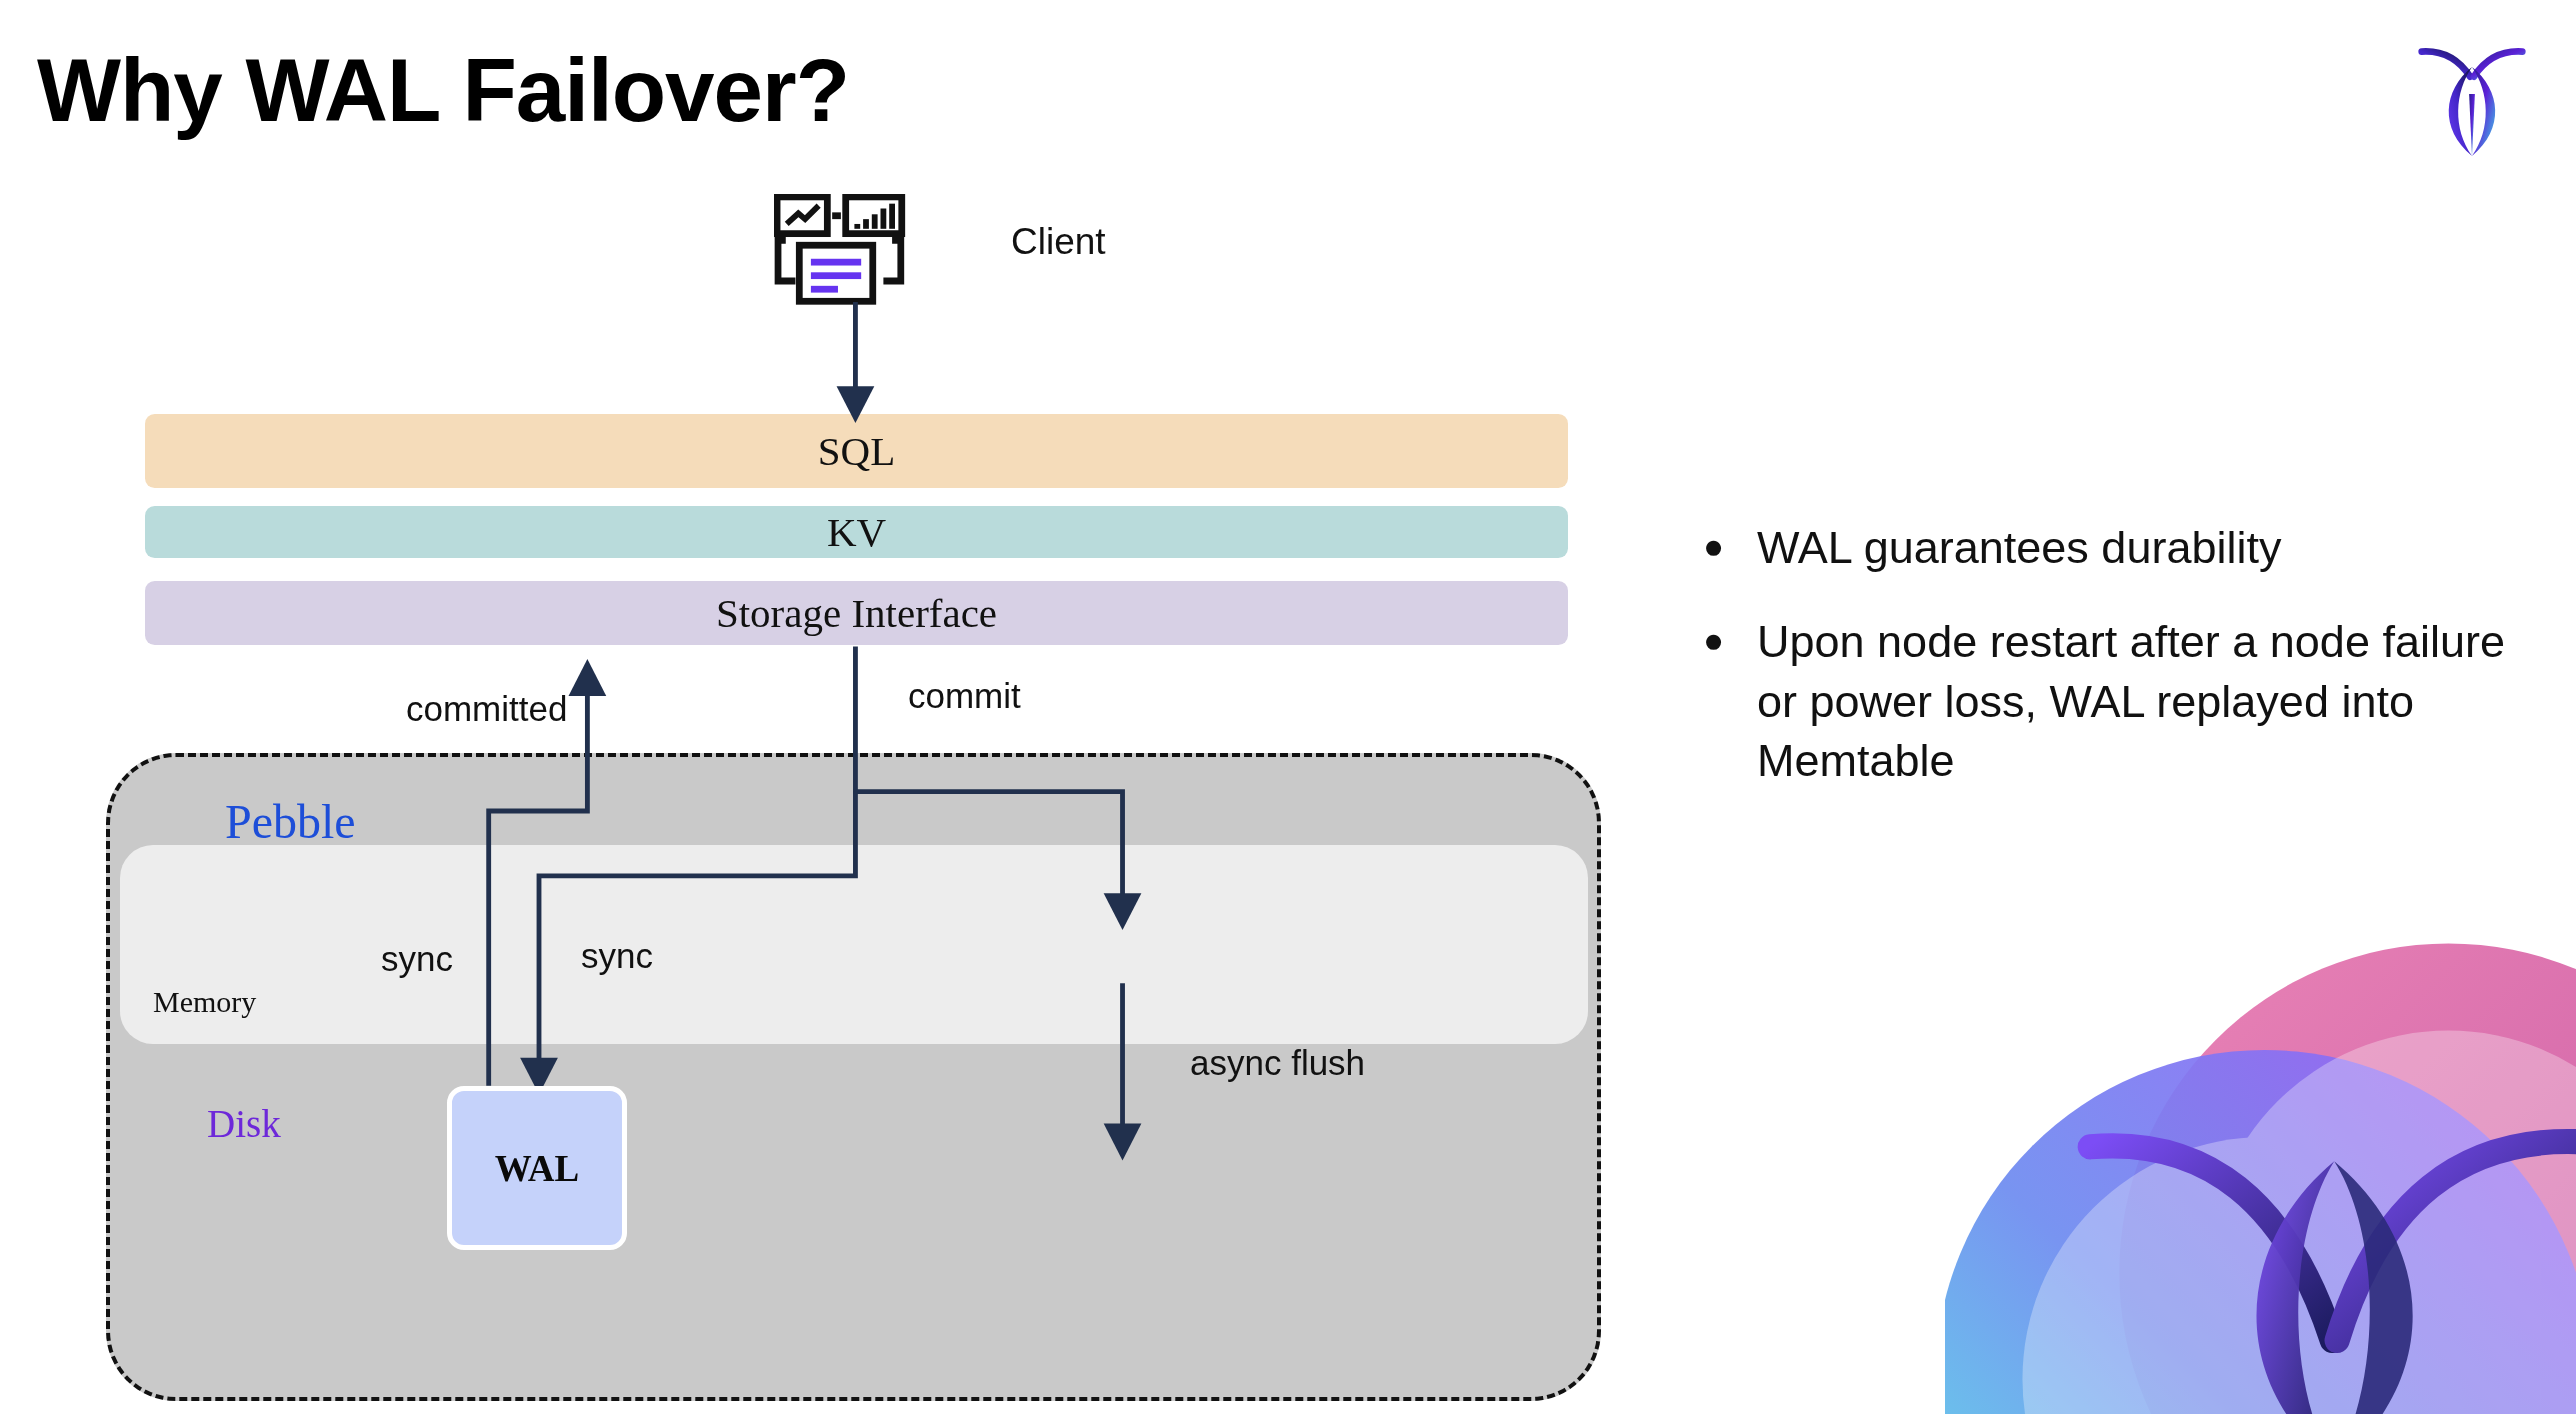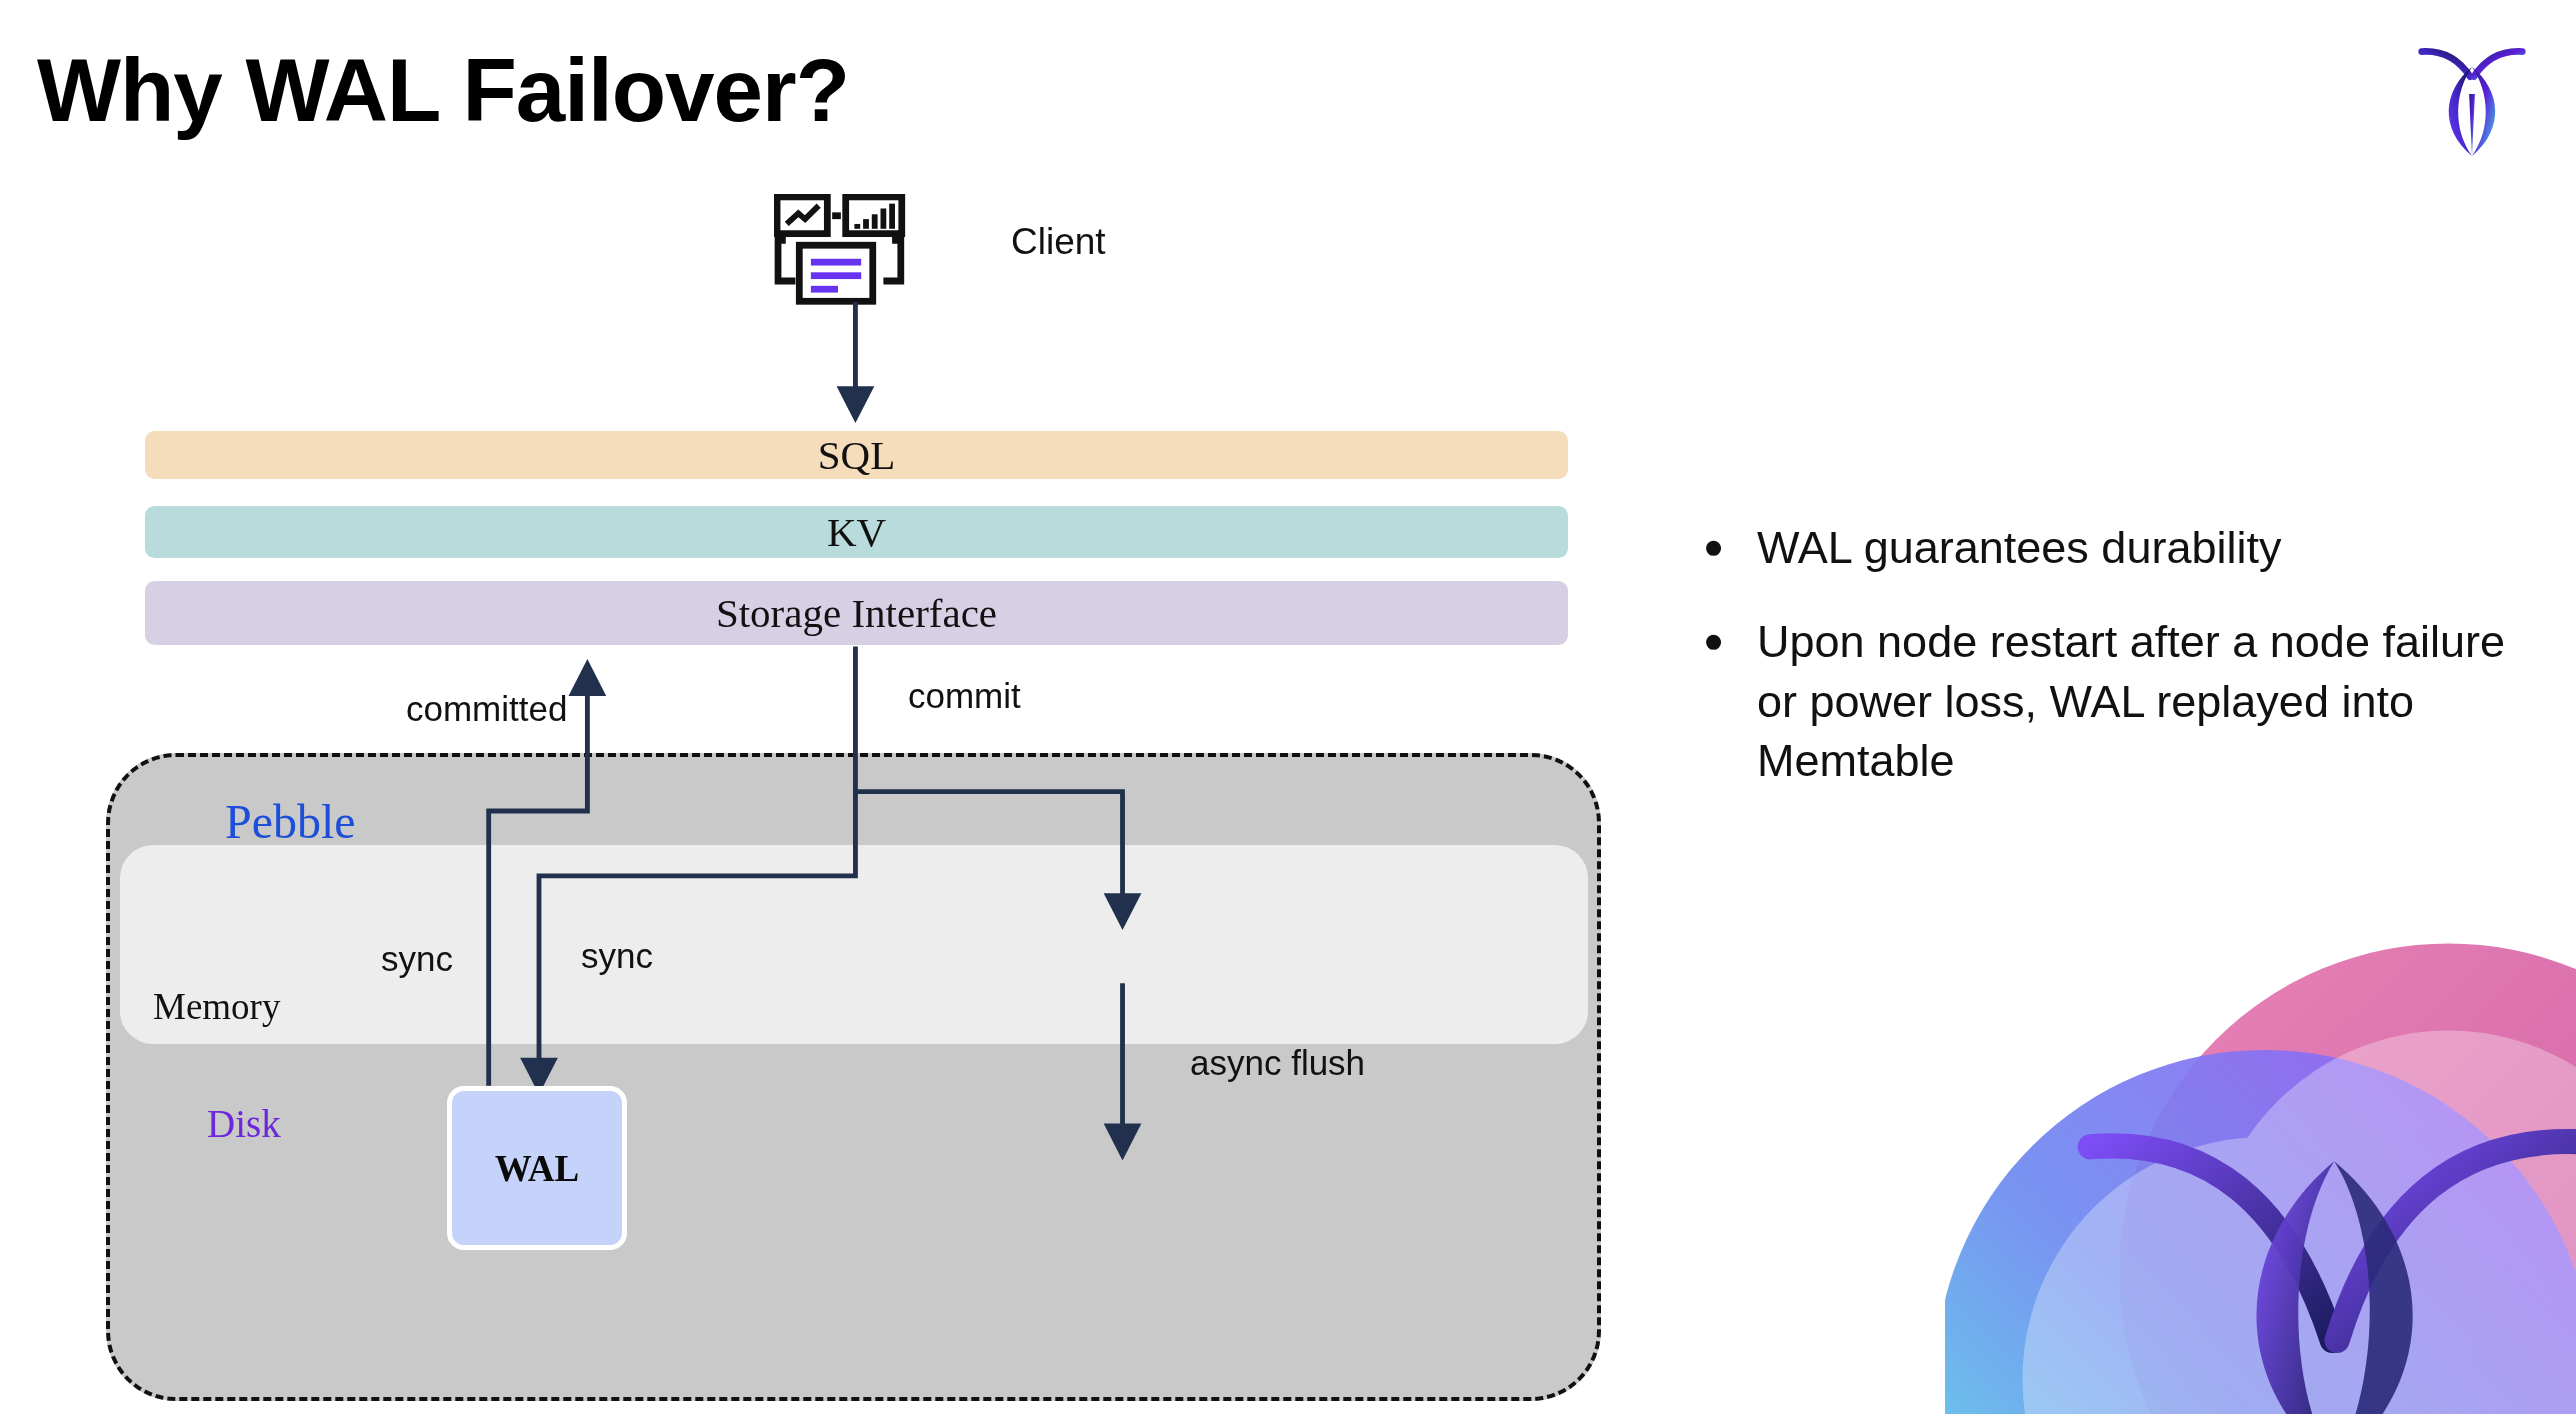--- a/index.html
+++ b/index.html
@@ -39,21 +39,21 @@
   }
 
   
   .bar{
     position:absolute;left:145px;width:1423px;
     border-radius:9.7px;
     display:flex;align-items:center;justify-content:center;
     font-family:"Liberation Serif", serif;
     font-size:41px;color:#111;
   }
-  #bar-sql{top:414px;height:48px;margin-top:17px;}
+  #bar-sql{top:414px;height:74px;}
   #bar-kv{top:506px;height:52px;}
   #bar-storage{top:581px;height:64px;}
 
   
   #pebble-box{
     position:absolute;left:106px;top:753px;width:1495px;height:648px;
     background:#c9c9c9;
     border:4.8px dashed #111111;
     border-radius:70px;
     box-sizing:border-box;
@@ -61,21 +61,21 @@
   #pebble-label{
     position:absolute;left:225px;top:794px;
     font-family:"Liberation Serif", serif;font-size:48px;color:#1d4ed8;
   }
   #memory-box{
     position:absolute;left:120px;top:845px;width:1468px;height:199px;
     background:#ededed;border-radius:33px;
   }
   #memory-label{
     position:absolute;left:153px;top:985px;
-    font-family:"Liberation Serif", serif;font-size:37px;color:#111;
+    font-family:"Liberation Serif", serif;font-size:30px;color:#111;
   }
   #disk-label{
     position:absolute;left:207px;top:1101px;
     font-family:"Liberation Serif", serif;font-size:39px;color:#6d28d9;
   }
 
   
   .node{
     position:absolute;
     background:#c5d2fa;

